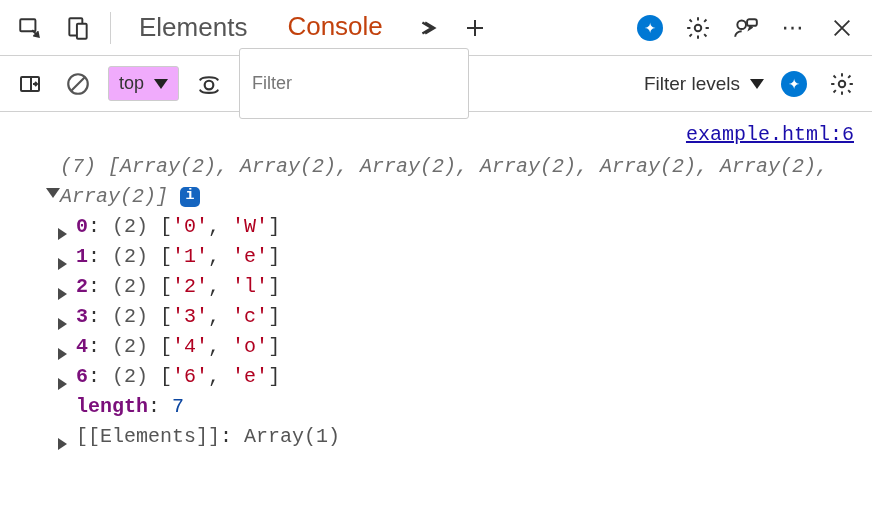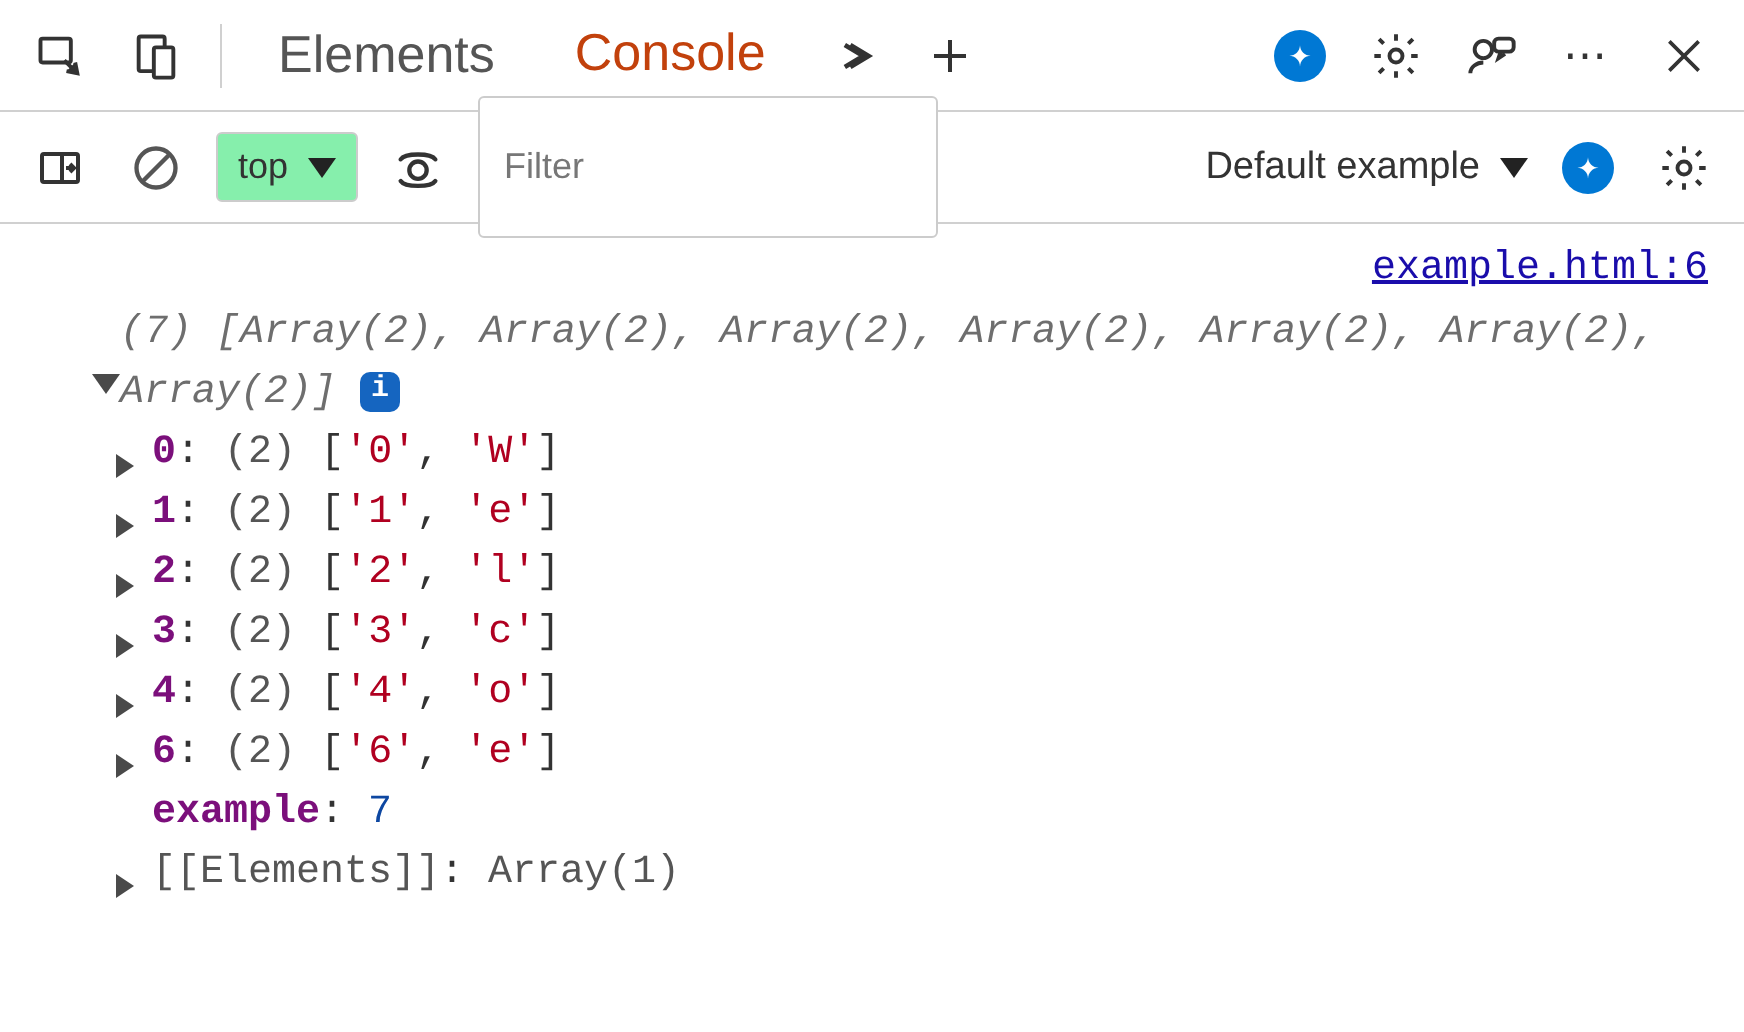--- a/index.html
+++ b/index.html
@@ -59,21 +59,21 @@
 }
 .filterbar .icon-btn {
   width: 36px;
   height: 36px;
   display: flex;
   align-items: center;
   justify-content: center;
   cursor: pointer;
 }
 .context-select {
-  background: #86efac;
+  background: #f0abfc;
   border: 1px solid #ccc;
   border-radius: 3px;
   padding: 6px 10px;
   display: flex;
   align-items: center;
   gap: 10px;
   font-size: 18px;
   cursor: pointer;
 }
 .filter-input {
@@ -250,21 +250,21 @@
   </div>
   <div class="icon-btn">
     <svg width="26" height="26" viewBox="0 0 24 24" fill="none" stroke="#333" stroke-width="2">
       <circle cx="12" cy="13" r="4"></circle>
         <path d="M4 8c2-3 14-3 16 0M4 18c2 3 14 3 16 0" stroke-linecap="round"></path>
     </svg>
   </div>
   <input class="filter-input" placeholder="Filter" style="">
   <div class="spacer" style="flex:1"></div>
   <div class="levels-select">
-    <span>Default example</span>
+    <span>Filter levels</span>
     <span class="triangle-down"></span>
   </div>
   <div class="icon-btn">
     <span class="chat-badge">✦</span>
   </div>
   <div class="icon-btn">
     <svg width="26" height="26" viewBox="0 0 24 24" fill="none" stroke="#333" stroke-width="1.8">
       <circle cx="12" cy="12" r="3"></circle>
       <path d="M12 2v3M12 19v3M4.2 4.2l2.1 2.1M17.7 17.7l2.1 2.1M2 12h3M19 12h3M4.2 19.8l2.1-2.1M17.7 6.3l2.1-2.1"></path>
     </svg>
@@ -285,20 +285,20 @@
   <div id="entries">
       <div class="entry"><span class="tri"><span class="tri-right"></span></span><span class="idx">0</span><span class="colon">: </span><span class="paren-n">(2)</span> <span class="bracket">[</span><span class="str">'0'</span><span class="bracket">, </span><span class="str">'W'</span><span class="bracket">]</span></div>
       <div class="entry"><span class="tri"><span class="tri-right"></span></span><span class="idx">1</span><span class="colon">: </span><span class="paren-n">(2)</span> <span class="bracket">[</span><span class="str">'1'</span><span class="bracket">, </span><span class="str">'e'</span><span class="bracket">]</span></div>
       <div class="entry"><span class="tri"><span class="tri-right"></span></span><span class="idx">2</span><span class="colon">: </span><span class="paren-n">(2)</span> <span class="bracket">[</span><span class="str">'2'</span><span class="bracket">, </span><span class="str">'l'</span><span class="bracket">]</span></div>
       <div class="entry"><span class="tri"><span class="tri-right"></span></span><span class="idx">3</span><span class="colon">: </span><span class="paren-n">(2)</span> <span class="bracket">[</span><span class="str">'3'</span><span class="bracket">, </span><span class="str">'c'</span><span class="bracket">]</span></div>
       <div class="entry"><span class="tri"><span class="tri-right"></span></span><span class="idx">4</span><span class="colon">: </span><span class="paren-n">(2)</span> <span class="bracket">[</span><span class="str">'4'</span><span class="bracket">, </span><span class="str">'o'</span><span class="bracket">]</span></div>
       <div class="entry"><span class="tri"><span class="tri-right"></span></span><span class="idx">6</span><span class="colon">: </span><span class="paren-n">(2)</span> <span class="bracket">[</span><span class="str">'6'</span><span class="bracket">, </span><span class="str">'e'</span><span class="bracket">]</span></div>
     </div>
 
   <div class="entry">
-    <span class="len-key">example</span><span class="colon">: </span><span class="num">7</span>
+    <span class="len-key">length</span><span class="colon">: </span><span class="num">7</span>
   </div>
 
   <div class="entry">
     <span class="tri"><span class="tri-right"></span></span>
     <span class="proto">[[Elements]]</span><span class="colon">: </span><span class="proto">Array(1)</span>
   </div>
 </div>
 
 </body></html>

